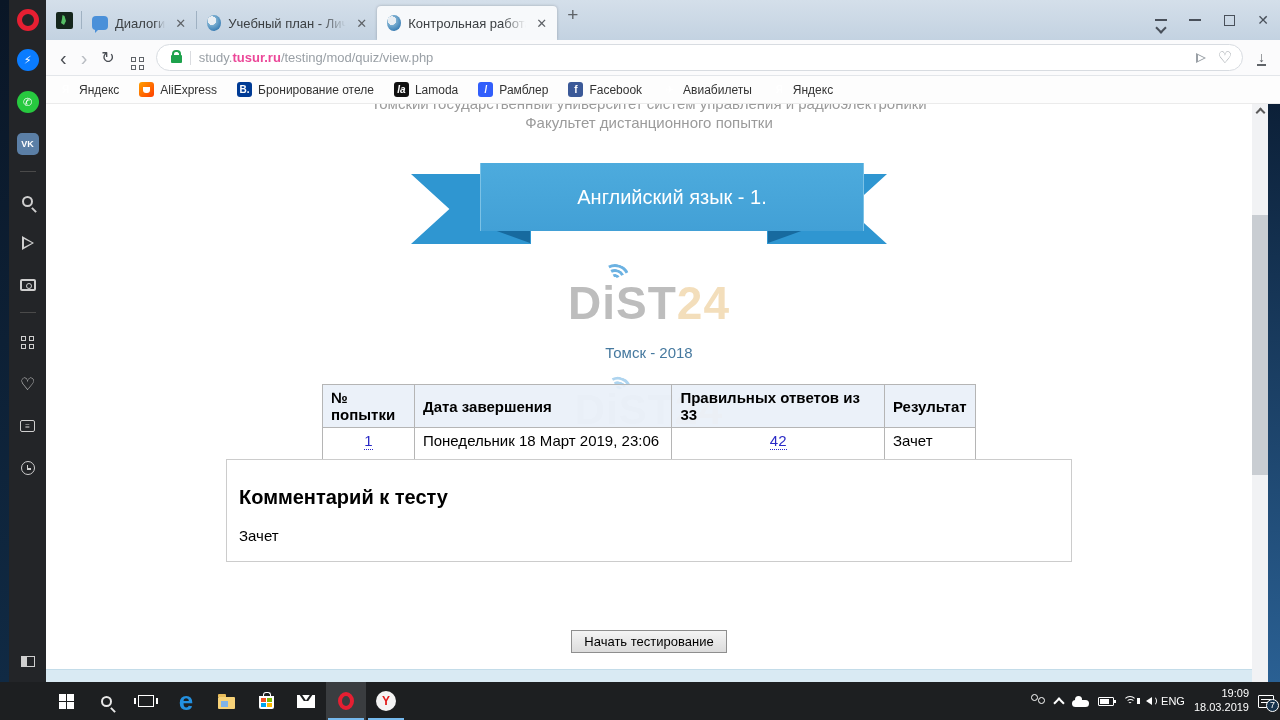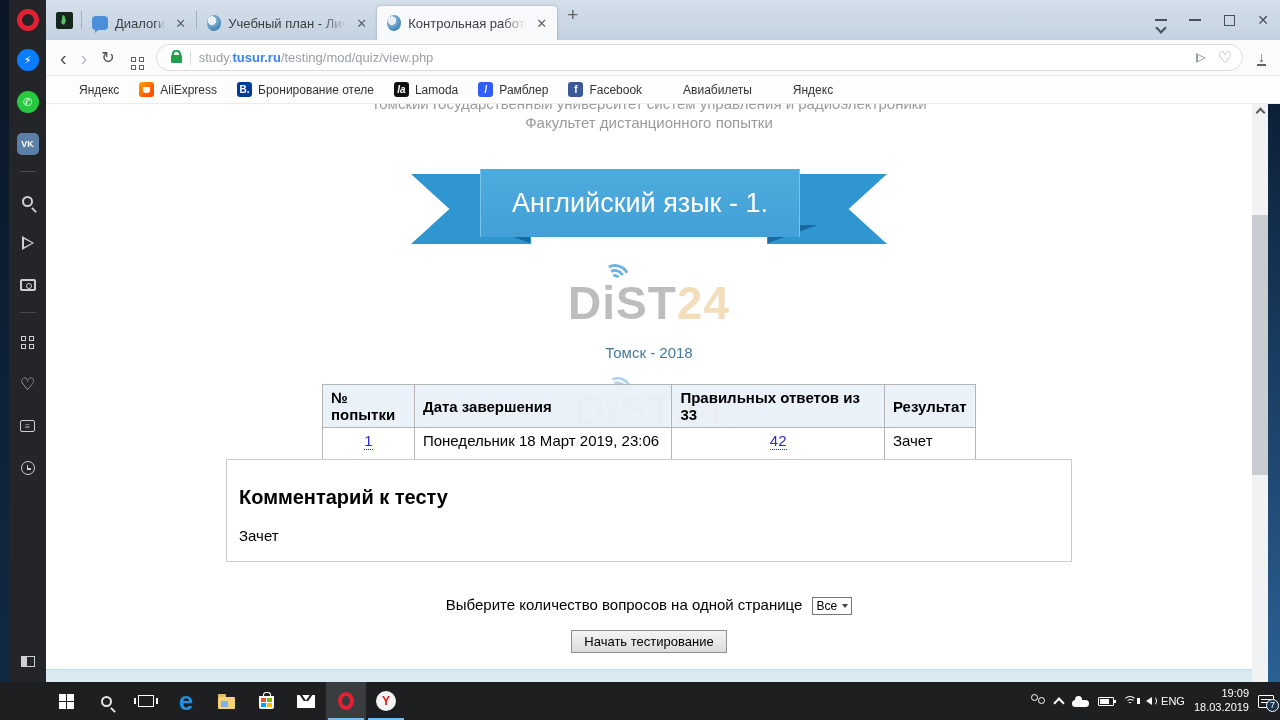--- a/index.html
+++ b/index.html
@@ -66,21 +66,21 @@
   
   .toolbar { position:absolute; left:46px; top:40px; width:1234px; height:36px; background:#fbfbfc; border-bottom:1px solid #e3e6ea; display:flex; align-items:center; }
   .nav-ic { font-size:20px; color:#4a4e54; margin-left:14px; line-height:1; }
   .nav-ic.disabled { color:#b8bcc2; }
   .reload { font-size:16px; }
   .urlbox { flex:1; height:27px; margin-left:12px; background:#fff; border:1px solid #d8dce1; border-radius:14px; display:flex; align-items:center; padding:0 10px; }
   .lock { width:11px; height:8px; background:#1ea24c; border-radius:1px; position:relative; margin:3px 8px 0 4px; }
   .lock::before { content:""; position:absolute; left:1.5px; top:-5px; width:5px; height:5px; border:2px solid #1ea24c; border-bottom:none; border-radius:4px 4px 0 0; }
   .url-sep { width:1px; height:14px; background:#dadce0; margin-right:8px; }
   .url { font-size:13px; color:#9aa0a6; white-space:nowrap; }
-  .url b { color:#3b82f6; font-weight:bold; }
+  .url b { color:#ec4899; font-weight:bold; }
   .url-right { margin-left:auto; display:flex; align-items:center; gap:12px; }
   .send-ic { width:0; height:0; border-top:5px solid transparent; border-bottom:5px solid transparent; border-left:10px solid #9aa0a6; position:relative; }
   .send-ic::after { content:""; position:absolute; left:-8px; top:-3px; border-top:3px solid transparent; border-bottom:3px solid transparent; border-left:6px solid #fff; }
   .heart-o { color:#9aa0a6; font-size:16px; line-height:1; }
   .dl-ic { margin:0 14px; color:#5f6368; font-size:14px; border-bottom:2px solid #5f6368; padding:0 1px 0 1px; line-height:1; }
 
   
   .bookmarks { position:absolute; left:46px; top:76px; width:1234px; height:28px; background:#fdfdfd; border-bottom:1px solid #ebebeb; display:flex; align-items:center; padding-left:12px; }
   .bm { display:flex; align-items:center; margin-right:20px; font-size:12px; color:#333; white-space:nowrap; }
   .bm .fav { width:15px; height:15px; margin-right:6px; display:flex; align-items:center; justify-content:center; font-weight:bold; border-radius:3px; color:#fff; font-size:10px; }
@@ -98,21 +98,21 @@
   .hdr1 { position:absolute; top:-9px; width:100%; text-align:center; color:#9b9b9b; font-size:15px; }
   .hdr2 { position:absolute; top:10px; width:100%; text-align:center; color:#9b9b9b; font-size:15px; }
 
   .ribbon { position:absolute; top:53px; left:50%; transform:translateX(-50%); width:476px; height:87px; }
   .tail { position:absolute; top:17px; width:120px; height:70px; background:#2f96d1; }
   .tail.l { left:0; clip-path:polygon(0 0,100% 0,100% 100%,0 100%,32% 50%); }
   .tail.r { right:0; clip-path:polygon(0 0,100% 0,68% 50%,100% 100%,0 100%); }
   .fold { position:absolute; top:68px; width:50px; height:18px; background:#176a9f; }
   .fold.l { left:69px; clip-path:polygon(0 0,100% 0,100% 100%); }
   .fold.r { right:69px; clip-path:polygon(0 0,100% 0,0 100%); }
-  .ribbon-panel { position:absolute; left:69px; top:12px; width:320px; height:68px; background:linear-gradient(180deg,#4dabdd,#42a0d6); border-left:1px solid #7cc2e6; border-right:1px solid #7cc2e6; display:flex; align-items:center; justify-content:center; color:#fff; font-size:27px; }
+  .ribbon-panel { position:absolute; left:69px; top:6px; width:384px; height:68px; background:linear-gradient(180deg,#4dabdd,#42a0d6); border-left:1px solid #7cc2e6; border-right:1px solid #7cc2e6; display:flex; align-items:center; justify-content:center; color:#fff; font-size:20px; }
 
   .dist-logo { position:absolute; top:172px; width:100%; text-align:center; font-size:46px; font-weight:bold; letter-spacing:1px; color:#bdbdbd; }
   .dist-logo .wrap { position:relative; display:inline-block; }
   .dist-logo .num { color:#f3debb; }
   .arcs { position:absolute; left:30px; top:-16px; width:34px; height:26px; }
   .arc { position:absolute; border:3px solid #6cb2e2; border-radius:50%; border-color:#6cb2e2 transparent transparent transparent; transform:rotate(18deg); }
   .arc.a1 { width:10px; height:10px; left:12px; top:14px; }
   .arc.a2 { width:20px; height:20px; left:7px; top:9px; }
   .arc.a3 { width:30px; height:30px; left:2px; top:4px; }
 
@@ -381,24 +381,20 @@
       </tr>
     </tbody>
       </table>
   </div>
 
   <div class="comment-box">
     <div class="comment-title">Комментарий к тесту</div>
     <div class="comment-body">Зачет</div>
   </div>
 
-  <div class="perpage">
-    <span>Выберите количество вопросов на одной странице</span>
-    <span class="select"><span>Все</span></span>
-  </div>
 
   <div class="startbtn-row">
     <button class="startbtn">Начать тестирование</button>
   </div>
 
   <div class="footer-strip"></div>
 </div>
 
 <div class="scrollbar">
   <div class="sb-up"></div>

